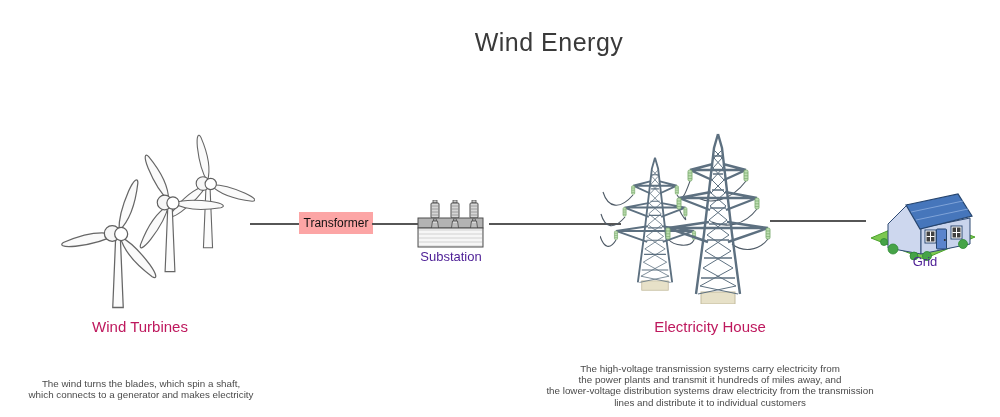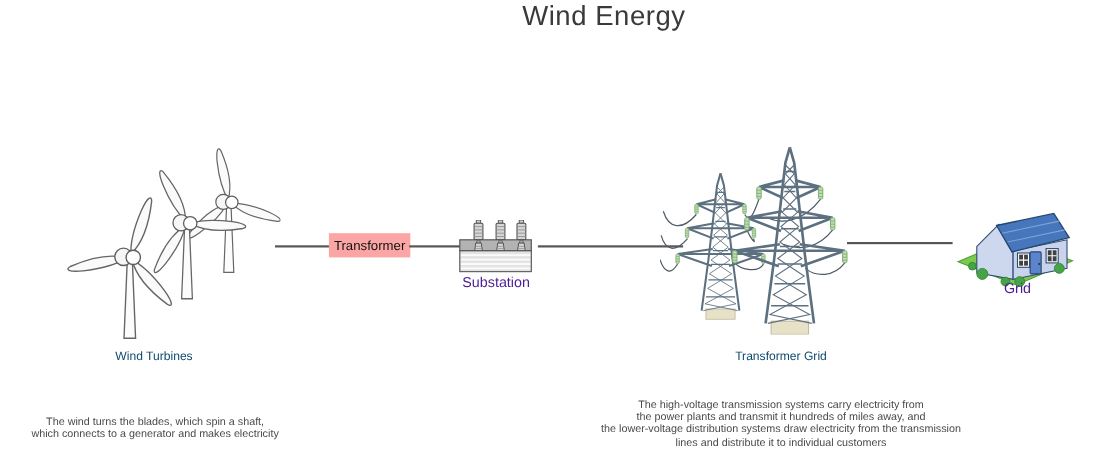--- a/index.html
+++ b/index.html
@@ -1,22 +1,22 @@
 <!DOCTYPE html>
 <html><head>
 <meta charset="utf-8">
 <style>
   html,body{margin:0;padding:0;background:#ffffff;}
   body{width:1000px;height:417px;position:relative;overflow:hidden;
        font-family:"Liberation Sans","DejaVu Sans",sans-serif;}
   .abs{position:absolute;}
-  .title{top:1px;left:349px;width:400px;text-align:center;
+  .title{top:28px;left:349px;width:400px;text-align:center;
          font-size:25px;color:#3a3a3a;letter-spacing:.5px;}
   .connector{height:1.6px;background:#565656;}
-  .node-heading{font-size:11px;color:#0c4a6e;text-align:center;}
+  .node-heading{font-size:15px;color:#be185d;text-align:center;}
   .node-caption{font-size:13px;color:#4c1d95;text-align:center;}
   .node-desc{font-size:9.8px;color:#4a4a4a;text-align:center;
              line-height:11.2px;white-space:pre-line;margin-top:36px;}
   .transformer-label{left:299px;top:212px;width:74px;height:22px;background:#fca5a5;
          color:#111111;font-size:12px;display:flex;align-items:center;justify-content:center;}
   svg{display:block;}
 </style>
 </head>
 <body>
 
@@ -137,21 +137,21 @@
       <path d="M 85,85 C 88,92 82,84 79,77"></path>
       <path d="M 94,108 C 90,116 74,114 68,107"></path>
       <path d="M 146,49 C 130,70 110,72 98,66"></path>
       <path d="M 157,77 C 144,94 126,96 112,90"></path>
       <path d="M 168,107 C 158,120 142,120 132,112"></path>
     </g>
     <use href="#pylon" transform="translate(55,152) scale(0.78)"></use>
     <use href="#pylon" transform="translate(118,164)"></use>
   </svg>
 </div>
-<div class="abs node-heading" style="left:610px;top:318px;width:200px;">Transformer Grid</div>
+<div class="abs node-heading" style="left:610px;top:318px;width:200px;">Electricity House</div>
 <div class="abs node-desc" style="left:500px;top:327px;width:420px;">The high-voltage transmission systems carry electricity from
 the power plants and transmit it hundreds of miles away, and
 the lower-voltage distribution systems draw electricity from the transmission
 lines and distribute it to individual customers</div>
 
 <div class="abs connector" style="left:770px;top:220px;width:96px;"></div>
 
 <div class="abs" style="left:866px;top:186px;width:112px;height:78px;">
   <svg width="112" height="78" viewBox="0 0 112 78">
 

